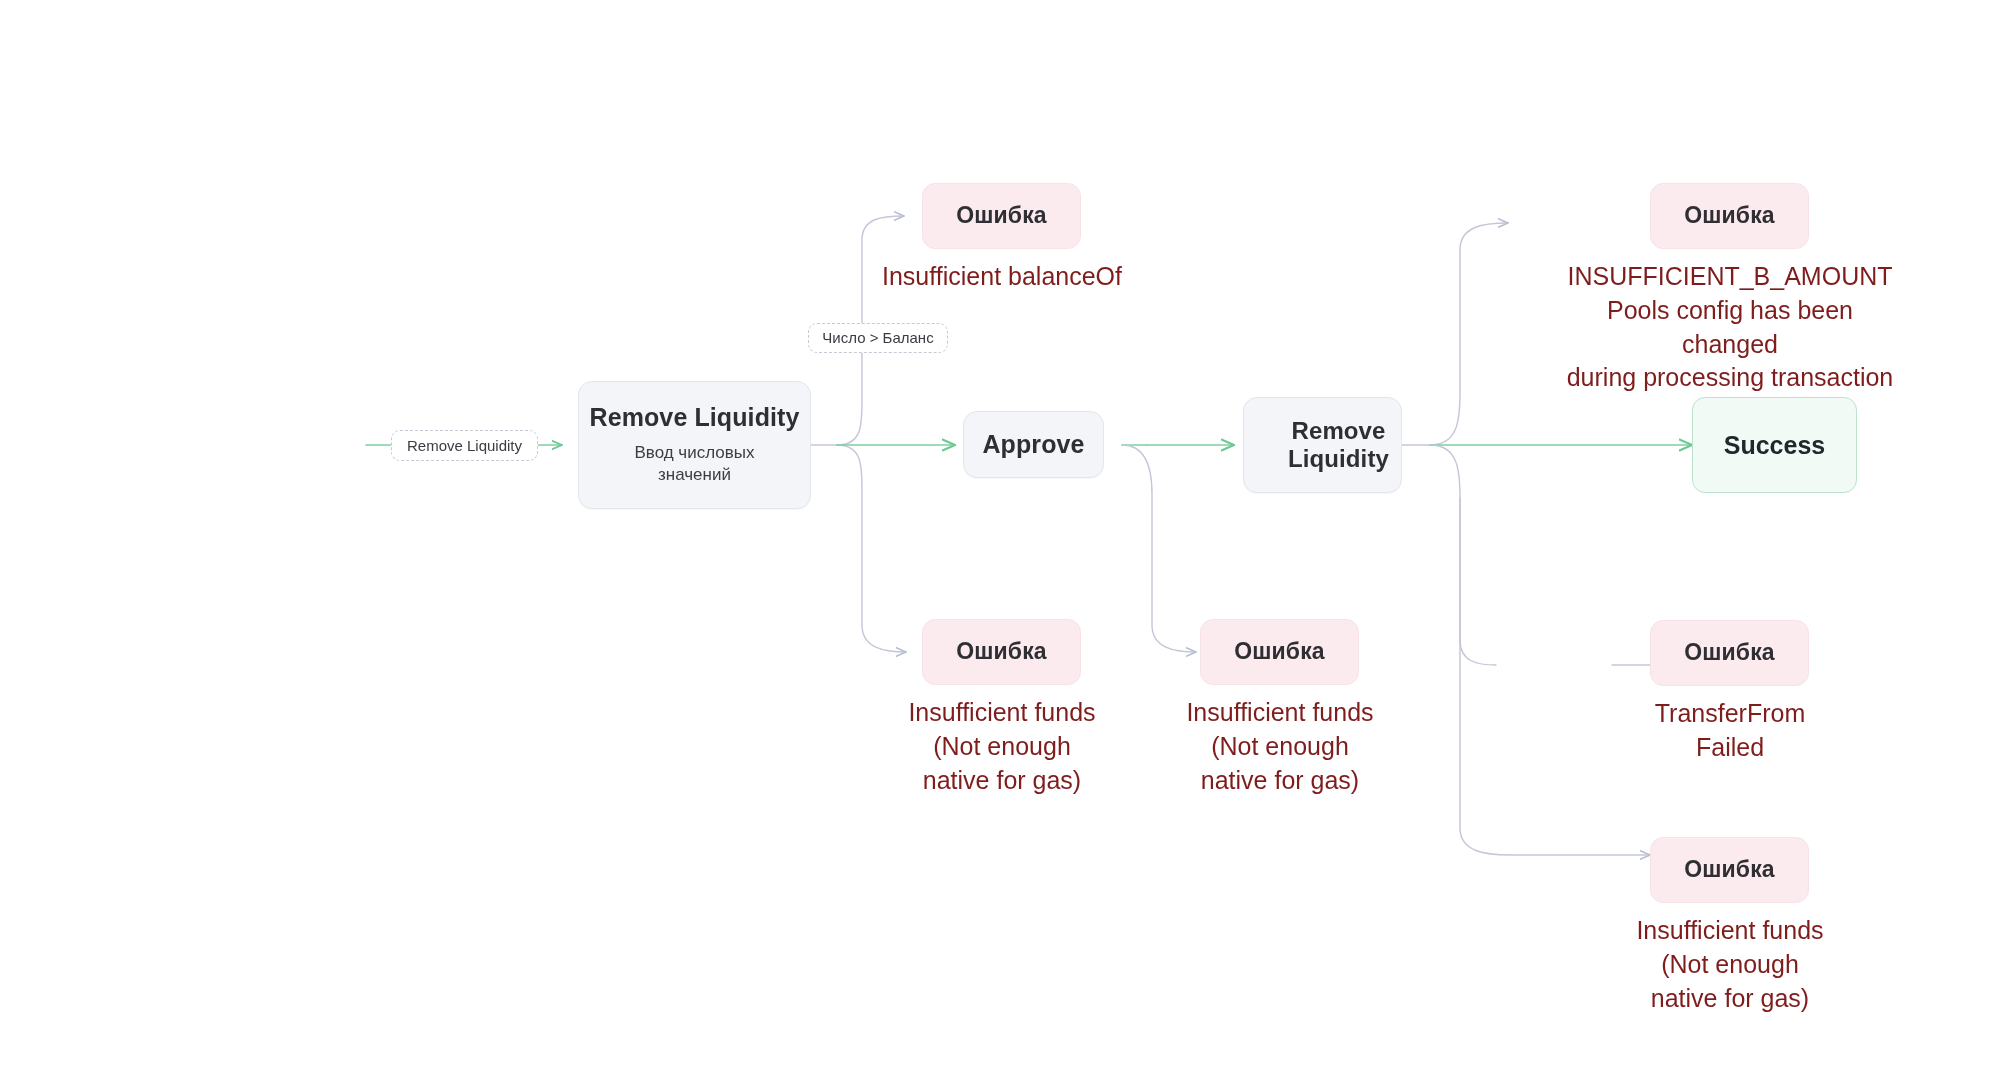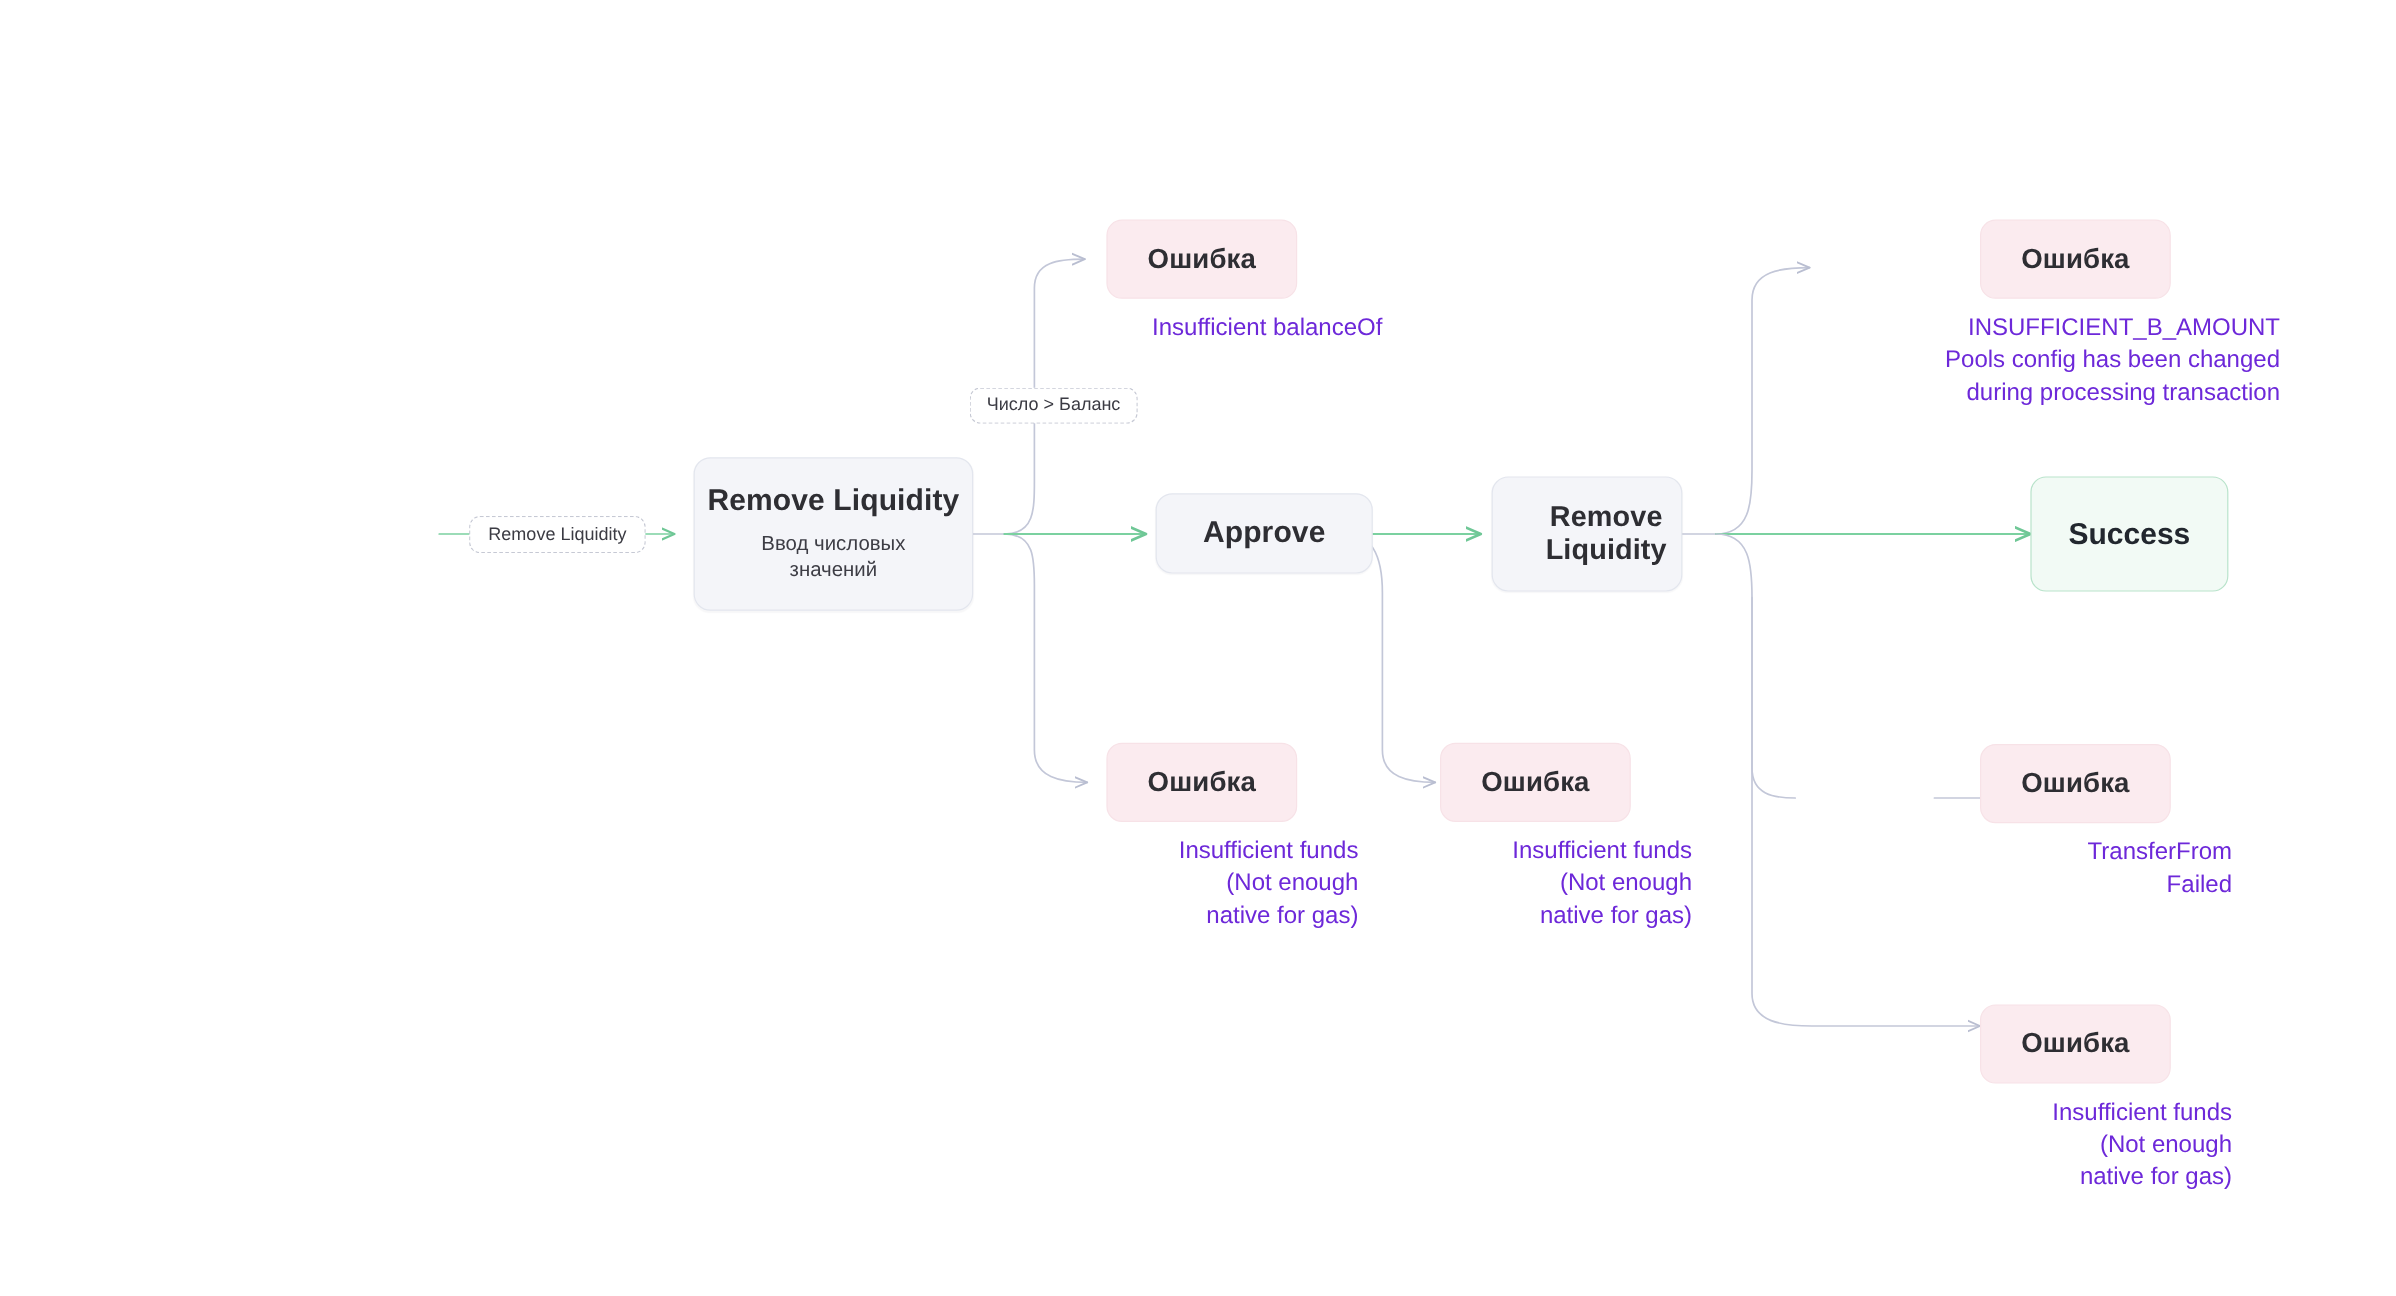--- a/index.html
+++ b/index.html
@@ -51,23 +51,23 @@
     font-weight:400;
     line-height:1.32;
     margin-top:9px;
   }
   .ok-ttl{
     color:#22272e;font-size:25px;font-weight:700;
   }
 
   .caption{
     position:absolute;
-    text-align:right;
-    color:#6d28d9;
-    font-size:20px;
+    text-align:center;
+    color:#7f1d1d;
+    font-size:25px;
     line-height:1.35;
     font-weight:400;
     white-space:pre-line;
   }
 
   .pill{
     position:absolute;
     box-sizing:border-box;
     background:#ffffff;
     border:1px dashed #c6c9d4;
@@ -144,21 +144,21 @@
   </div>
   <div class="caption" style="left:852px;top:260px;width:300px;">Insufficient balanceOf</div>
 
   <div class="node node-err" style="left:922px;top:619px;width:159px;height:66px;">
     <div class="ttl sm">Ошибка</div>
   </div>
   <div class="caption" style="left:872px;top:696px;width:260px;">Insufficient funds
 (Not enough
 native for gas)</div>
 
-  <div class="node node-proc" style="left:963px;top:411px;width:181px;height:67px;">
+  <div class="node node-proc" style="left:963px;top:411px;width:141px;height:67px;">
     <div class="ttl">Approve</div>
   </div>
 
   <div class="node node-err" style="left:1200px;top:619px;width:159px;height:66px;">
     <div class="ttl sm">Ошибка</div>
   </div>
   <div class="caption" style="left:1150px;top:696px;width:260px;">Insufficient funds
 (Not enough
 native for gas)</div>
 

